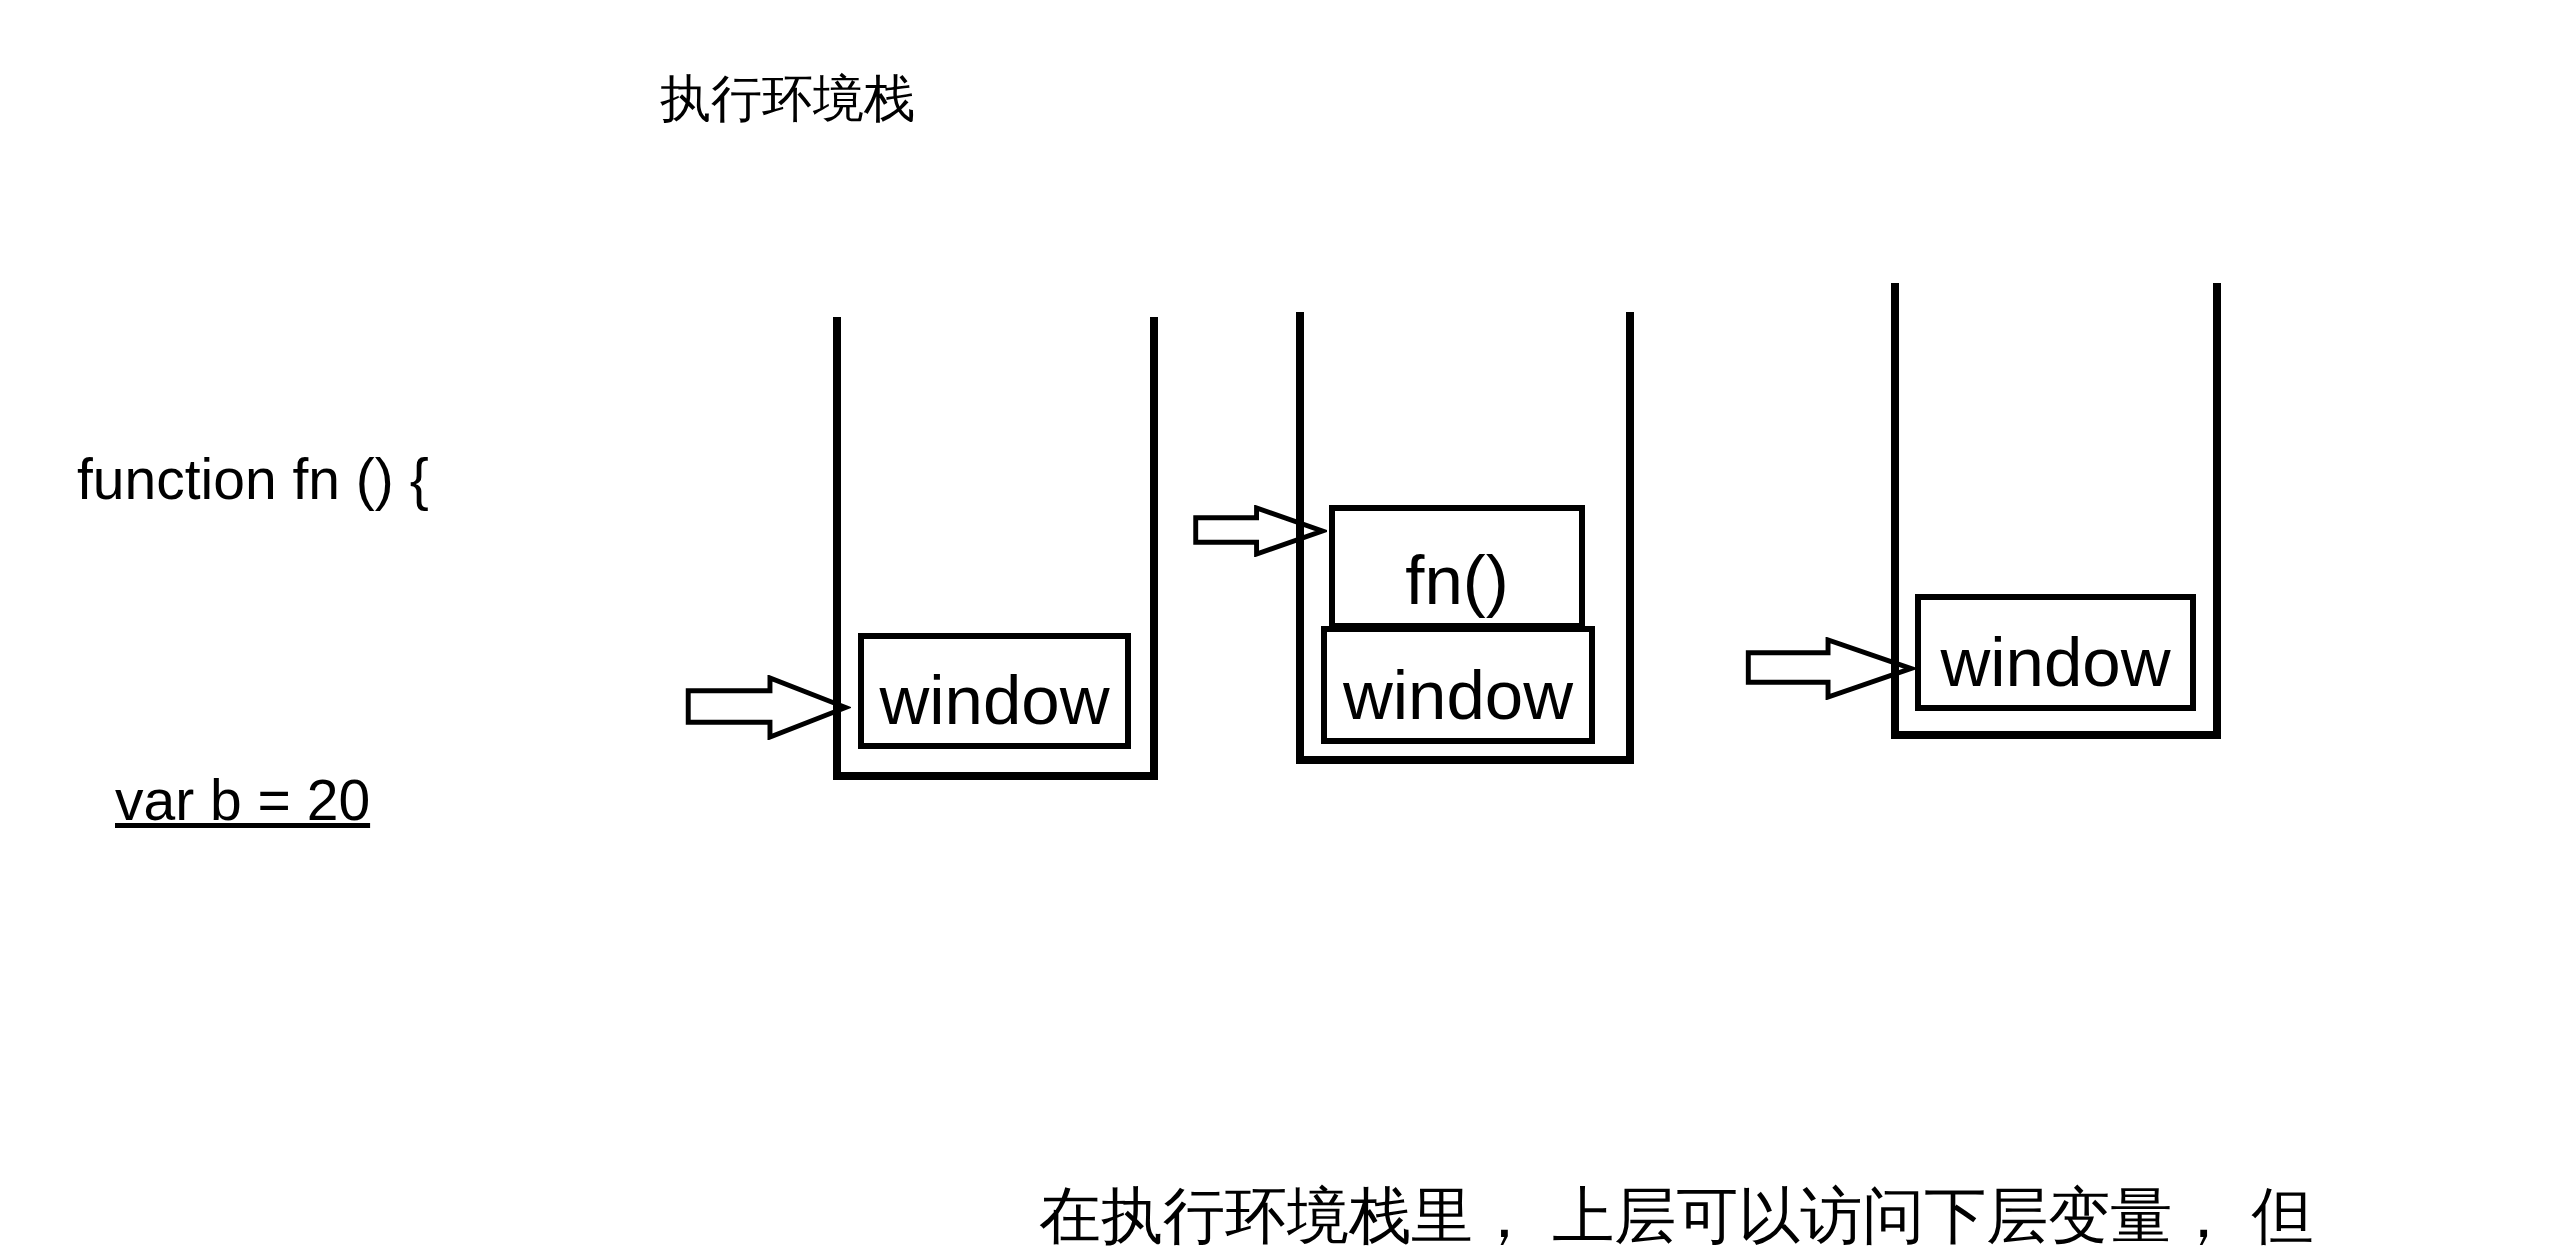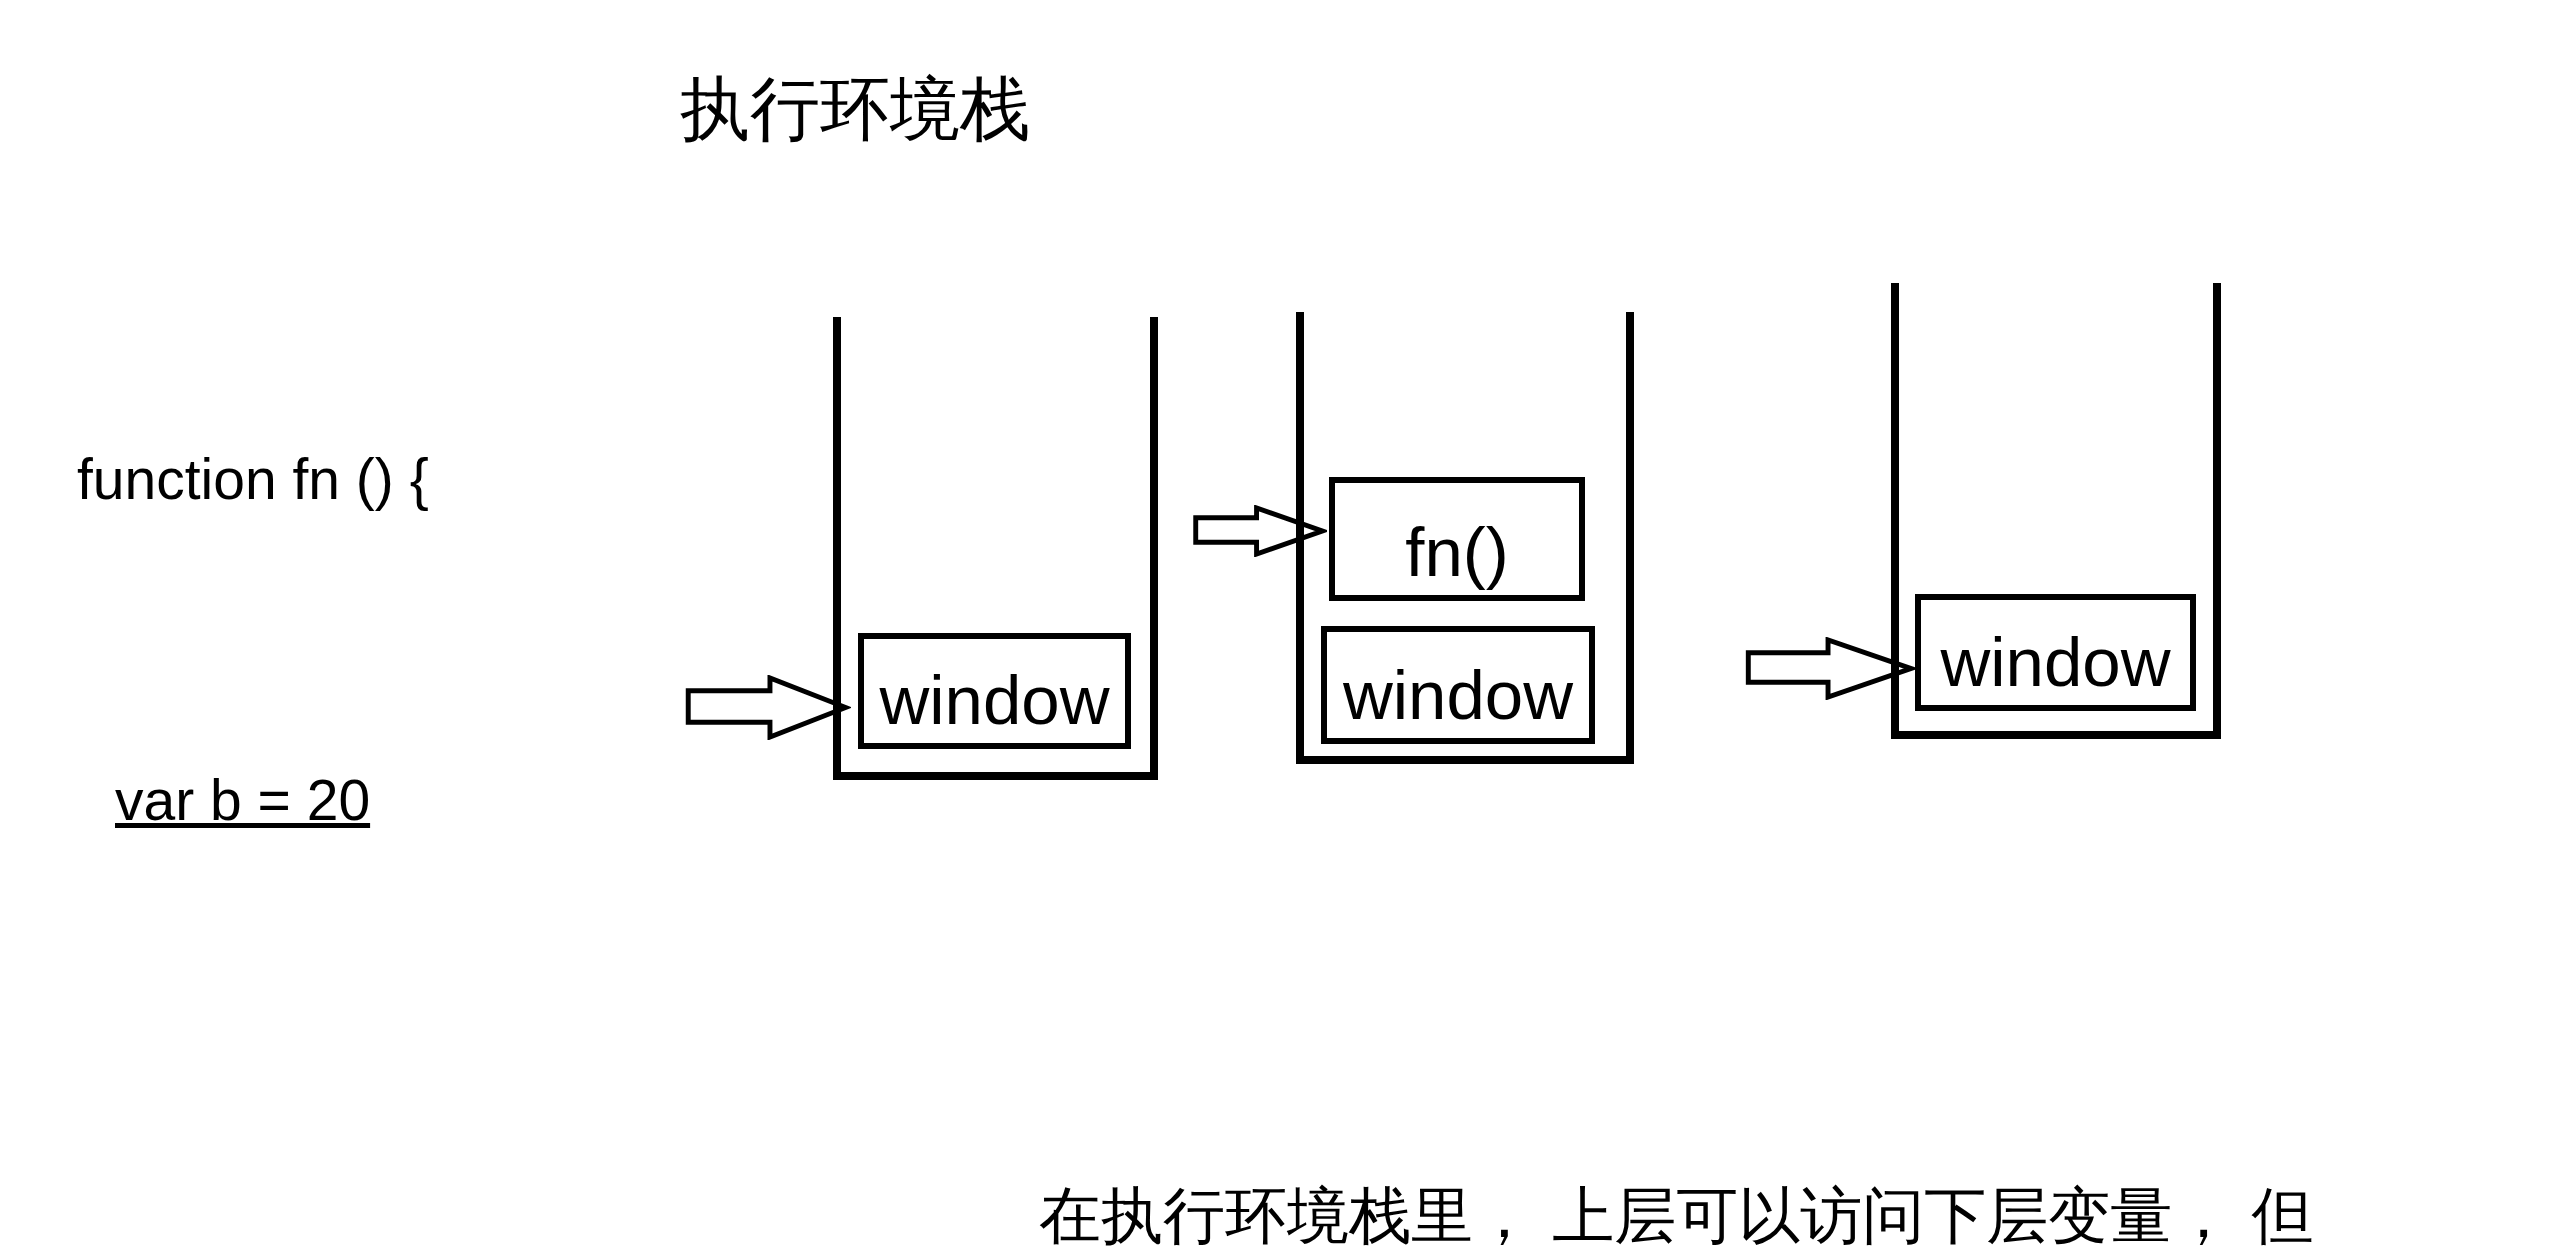--- a/index.html
+++ b/index.html
@@ -11,23 +11,23 @@
     position: relative;
     width: 2576px;
     height: 1256px;
     background: #ffffff;
     font-family: "Liberation Sans", "DejaVu Sans", sans-serif;
     color: #000000;
     overflow: hidden;
   }
   .title {
     position: absolute;
-    left: 680px;
+    left: 660px;
     top: 71px;
-    font-size: 70px;
+    font-size: 51px;
     line-height: 1.1;
     white-space: pre;
   }
   .code-block {
     position: absolute;
     left: 77px;
     top: 212px;
     font-size: 57px;
     line-height: 107px;
     white-space: pre;
@@ -60,21 +60,21 @@
     background: #ffffff;
     display: flex;
     justify-content: center;
     align-items: flex-end;
     font-size: 69px;
     line-height: 1.0;
     padding-bottom: 8px;
     box-sizing: border-box;
   }
   .box-s1-window { left: 858px; top: 633px; width: 273px; height: 116px; }
-  .box-s2-fn     { left: 1329px; top: 477px; width: 256px; height: 124px; }
+  .box-s2-fn     { left: 1329px; top: 505px; width: 256px; height: 124px; }
   .box-s2-window { left: 1321px; top: 626px; width: 274px; height: 118px; }
   .box-s3-window { left: 1915px; top: 594px; width: 281px; height: 117px; }
   .arrow {
     position: absolute;
     z-index: 3;
   }
   .arrow svg { display: block; }
   .arrow-1 { left: 685px; top: 675px; }
   .arrow-2 { left: 1192px; top: 505px; }
   .arrow-3 { left: 1745px; top: 637px; }

